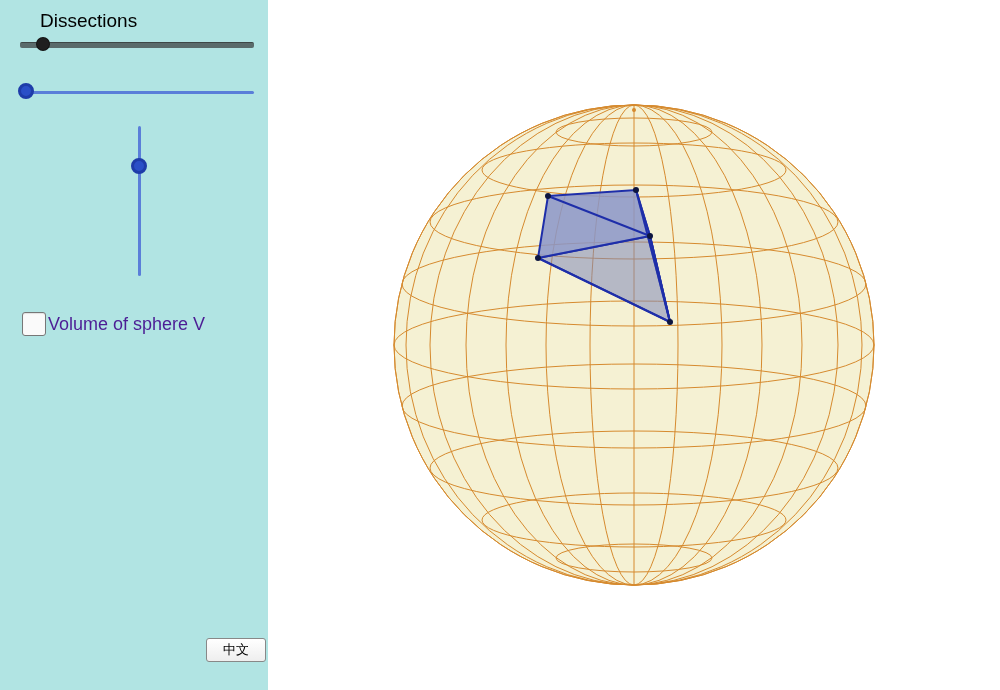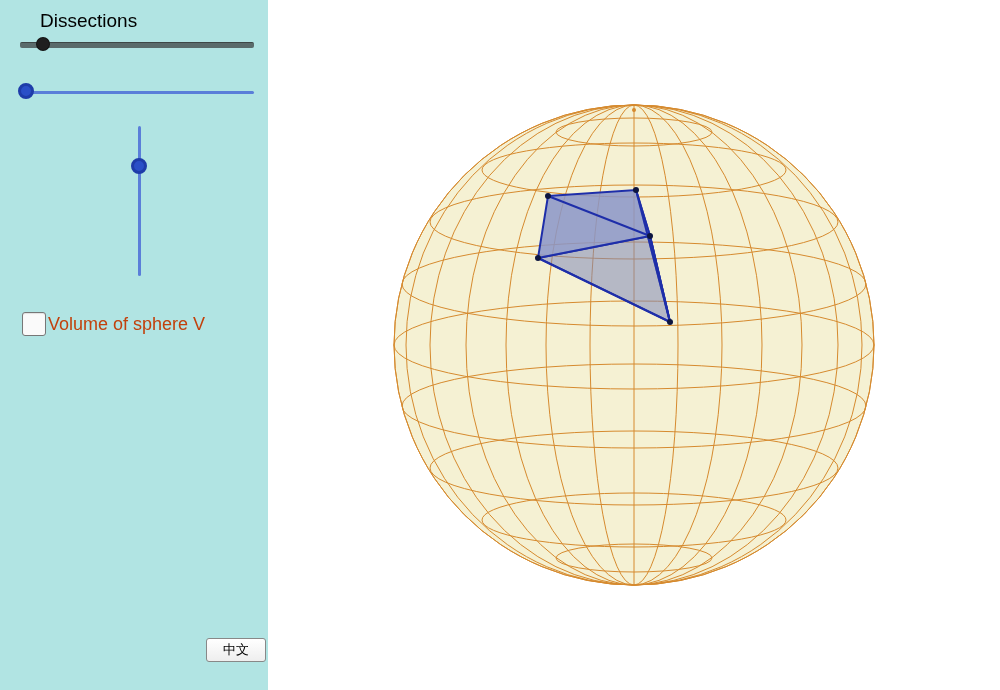--- a/index.html
+++ b/index.html
@@ -102,21 +102,21 @@
   .checkbox {
     width: 22px;
     height: 22px;
     border: 1px solid #777;
     border-radius: 3px;
     background: #fafafa;
     box-shadow: inset 0 1px 1px rgba(0,0,0,0.1);
   }
   .checkbox-label {
     font-size: 18px;
-    color: #c2410c;
+    color: #4c1d95;
   }
   .lang-btn {
     position: absolute;
     left: 206px;
     top: 638px;
     padding: 2px 16px;
     font-size: 13px;
     border: 1px solid #888;
     border-radius: 3px;
     background: linear-gradient(#fff, #eee);

